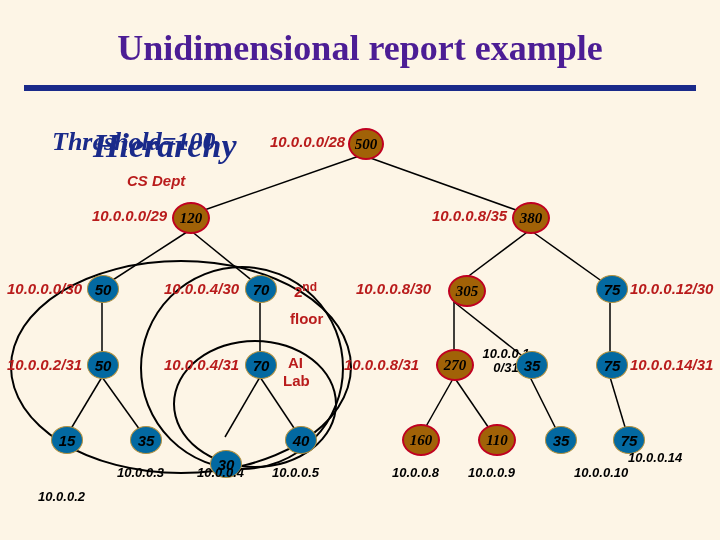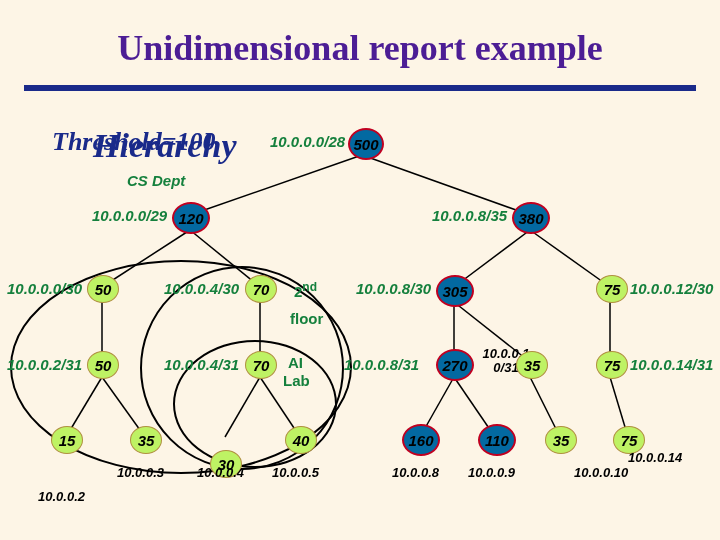--- a/index.html
+++ b/index.html
@@ -33,48 +33,49 @@
     font-style: italic;
     font-weight: bold;
     color: #1a2a8a;
     font-family: 'Times New Roman', serif;
   }
   .label {
     position: absolute;
     font-size: 15px;
     font-weight: bold;
     font-style: italic;
-    color: #15803d;
+    color: #b91c1c;
     white-space: pre;
   }
   .label-sm {
     position: absolute;
     font-size: 13px;
     font-weight: bold;
     font-style: italic;
     color: #000;
     white-space: pre;
     text-align: center;
   }
   .node {
     position: absolute;
     border-radius: 50%;
-    background: #bef264;
+    background: #0369a1;
     border: 1.5px solid #b09040;
     display: flex;
     align-items: center;
     justify-content: center;
     font-weight: bold;
     font-style: italic;
     font-size: 15px;
     color: #000;
   }
   .node.redring {
     border: 2.5px solid #c00020;
-    background: #0369a1;
+    background: #a16207;
+    font-family: Liberation Serif, serif;
   }
   svg.edges {
     position: absolute;
     left: 0; top: 0;
     width: 720px; height: 540px;
     pointer-events: none;
   }
   .ellipse {
     position: absolute;
     border: 2px solid #000;
@@ -133,21 +134,21 @@
 <div class="label" style="left:7px;top:280px;">10.0.0.0/30</div>
 <div class="node" style="left:87px;top:275px;width:30px;height:26px;">50</div>
 
 <div class="label" style="left:164px;top:280px;">10.0.0.4/30</div>
 <div class="node" style="left:245px;top:275px;width:30px;height:26px;">70</div>
 
 <div class="label" style="left:294px;top:280px;font-style:normal;"><span>2</span><sup style="font-size:12px;">nd</sup></div>
 <div class="label" style="left:290px;top:310px;font-style:normal;">floor</div>
 
 <div class="label" style="left:356px;top:280px;">10.0.0.8/30</div>
-<div class="node redring" style="left:436px;top:275px;width:34px;height:28px;">305</div>
+<div class="node redring" style="left:448px;top:275px;width:34px;height:28px;">305</div>
 
 <div class="node" style="left:596px;top:275px;width:30px;height:26px;">75</div>
 <div class="label" style="left:630px;top:280px;">10.0.0.12/30</div>
 
 <div class="label" style="left:7px;top:356px;">10.0.0.2/31</div>
 <div class="node" style="left:87px;top:351px;width:30px;height:26px;">50</div>
 
 <div class="label" style="left:164px;top:356px;">10.0.0.4/31</div>
 <div class="node" style="left:245px;top:351px;width:30px;height:26px;">70</div>
 <div class="label" style="left:288px;top:354px;font-style:normal;">AI</div>

